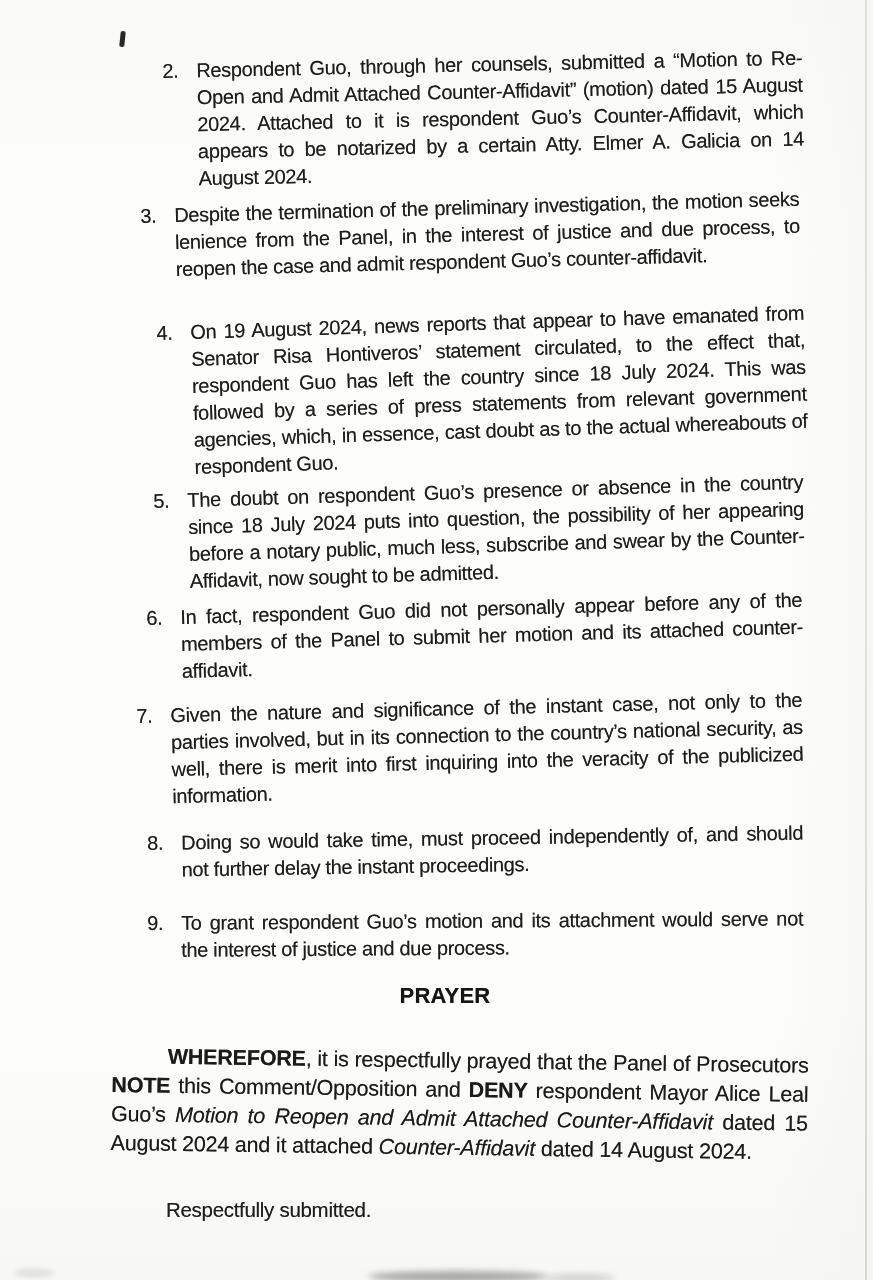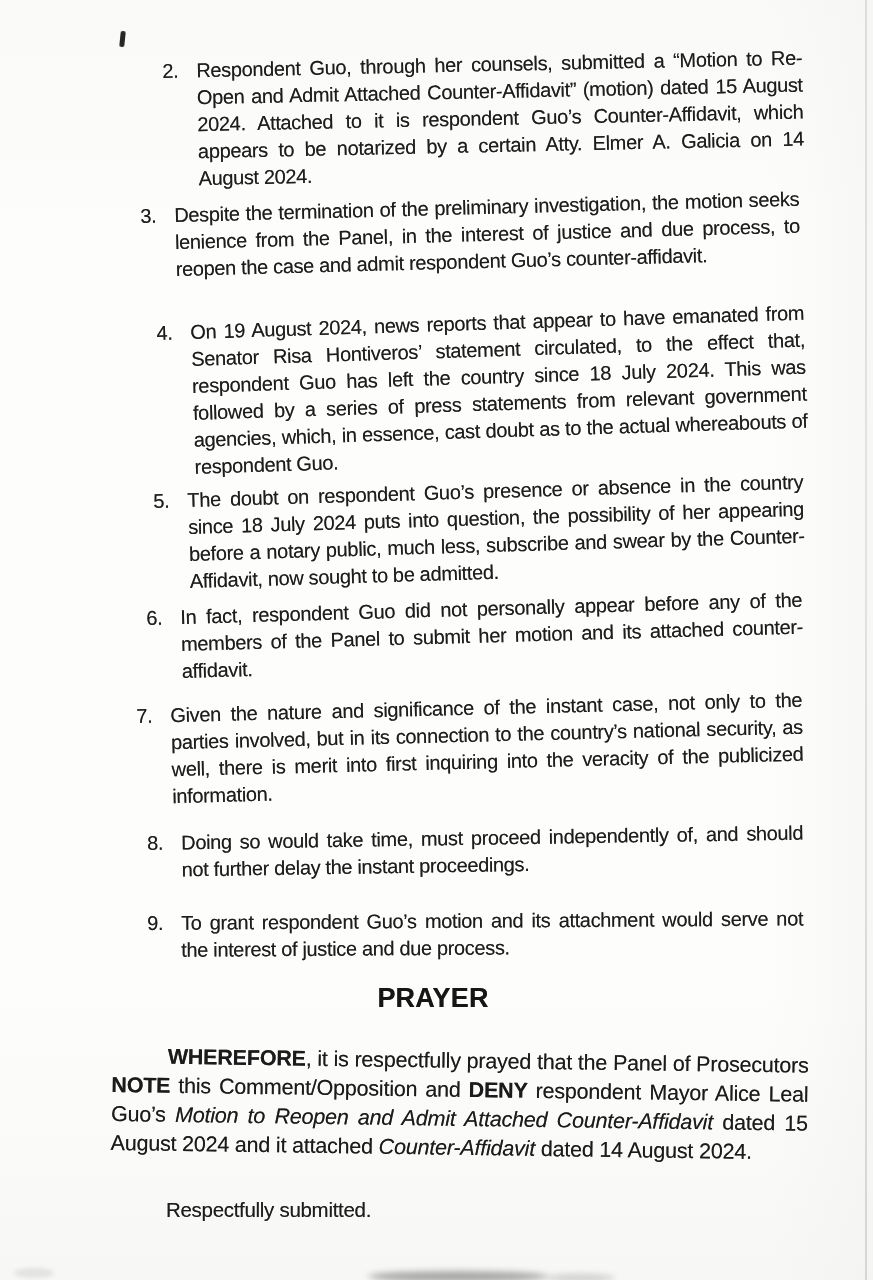--- a/index.html
+++ b/index.html
@@ -30,24 +30,24 @@
   }
   .para .num {
     flex: 0 0 34px;
     width: 34px;
   }
   .para .ptext {
     text-align: justify;
   }
   .prayer {
     position: absolute;
-    left: 78px; top: 983px; width: 710px;
+    left: 90px; top: 983px; width: 710px;
     text-align: center;
     font-weight: bold;
-    font-size: 27px;
+    font-size: 22px;
     letter-spacing: 0.2px;
     color: #161616;
     text-shadow: 0 0 0.6px rgba(25,25,25,0.7);
   }
   .wherefore {
     position: absolute;
     left: 112px; top: 1042px; width: 697px;
     transform: rotate(0.8deg);
     transform-origin: left top;
     font-size: 21.5px;

